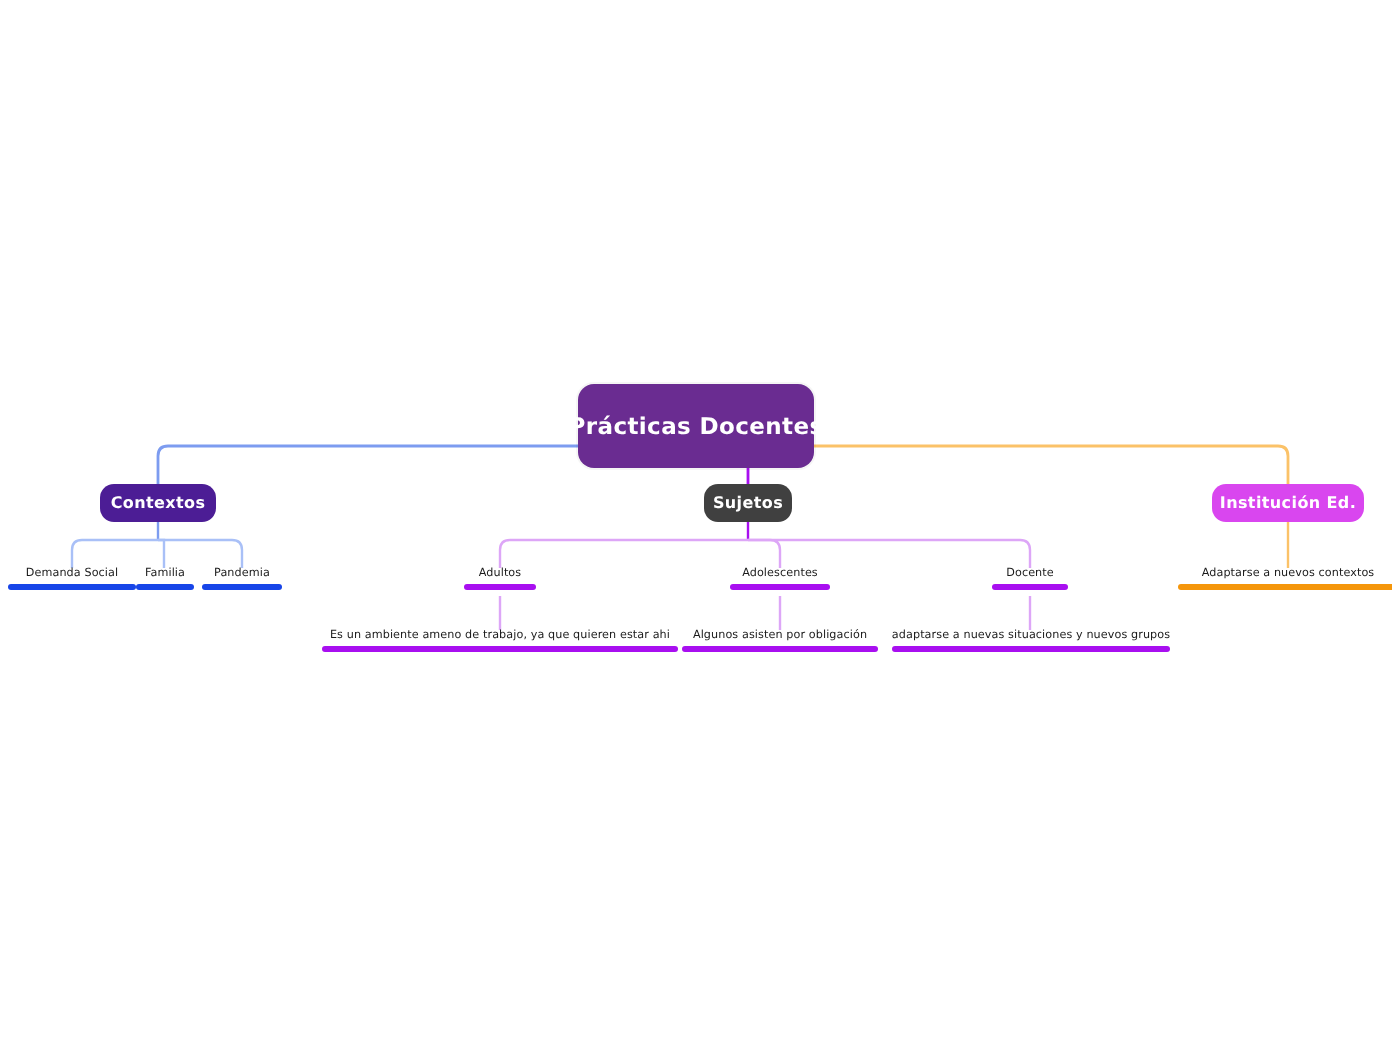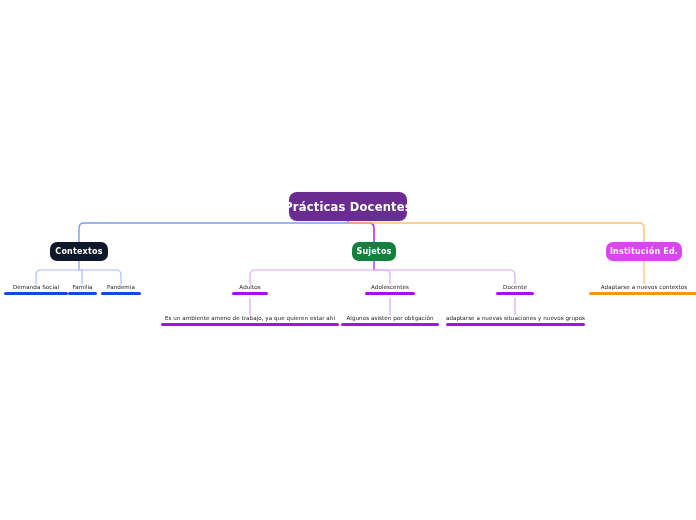--- a/index.html
+++ b/index.html
@@ -31,36 +31,36 @@
     justify-content: center;
     border-radius: 7px;
     color: #ffffff;
     font-weight: bold;
     white-space: nowrap;
     letter-spacing: 0.2px;
     z-index: 5;
   }
   .pill.root {
     left: 289px; top: 192px;
-    width: 118px; height: 29px;
+    width: 118px; height: 42px;
     background: #6a2c91;
     border-radius: 8px;
     font-size: 11.5px;
     box-shadow: 0 0 0 1px rgba(0,0,0,0.04);
   }
   .pill.b-contextos {
     left: 50px; top: 242px;
     width: 58px; height: 19px;
-    background: #0f172a;
+    background: #4c1d95;
     font-size: 8px;
   }
   .pill.b-sujetos {
     left: 352px; top: 242px;
     width: 44px; height: 19px;
-    background: #15803d;
+    background: #404040;
     font-size: 8px;
   }
   .pill.b-institucion {
     left: 606px; top: 242px;
     width: 76px; height: 19px;
     background: #d946ef;
     font-size: 8px;
   }
 
   

